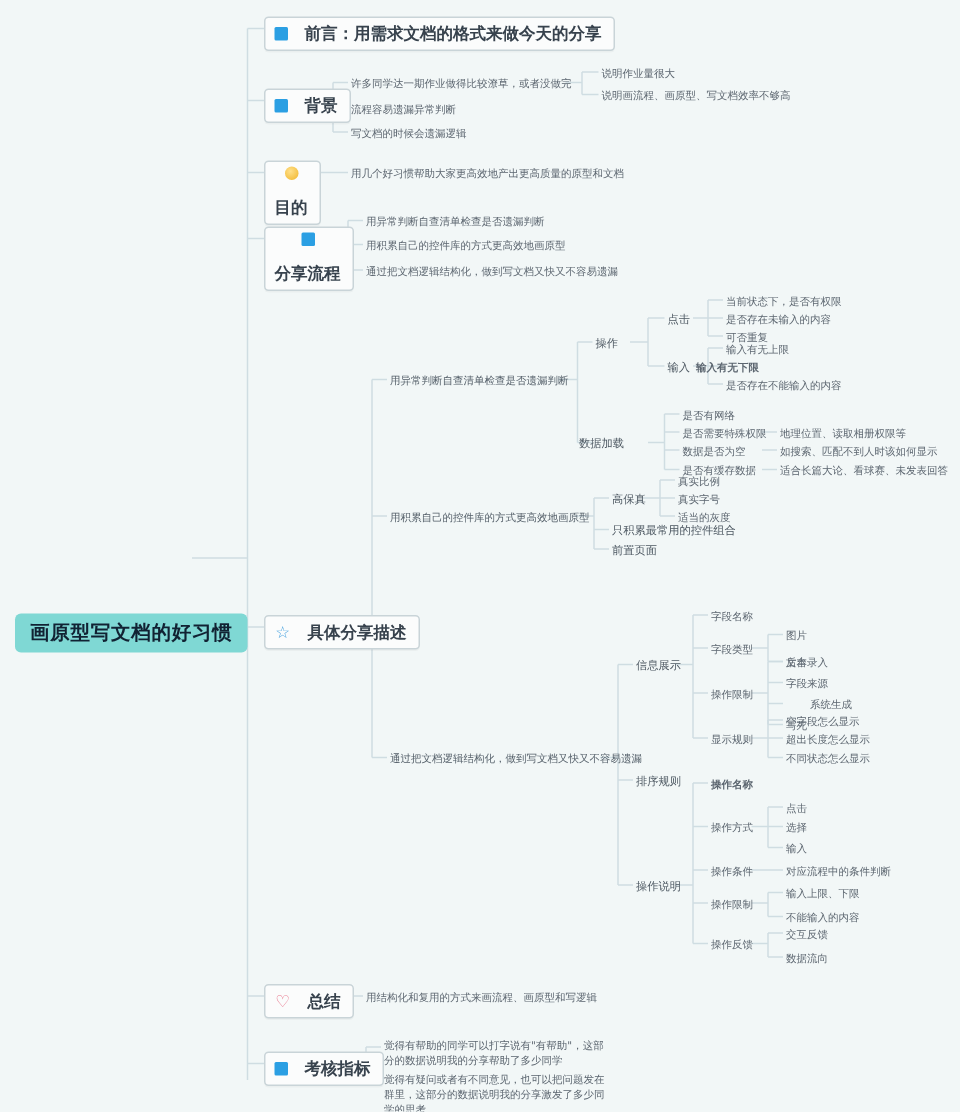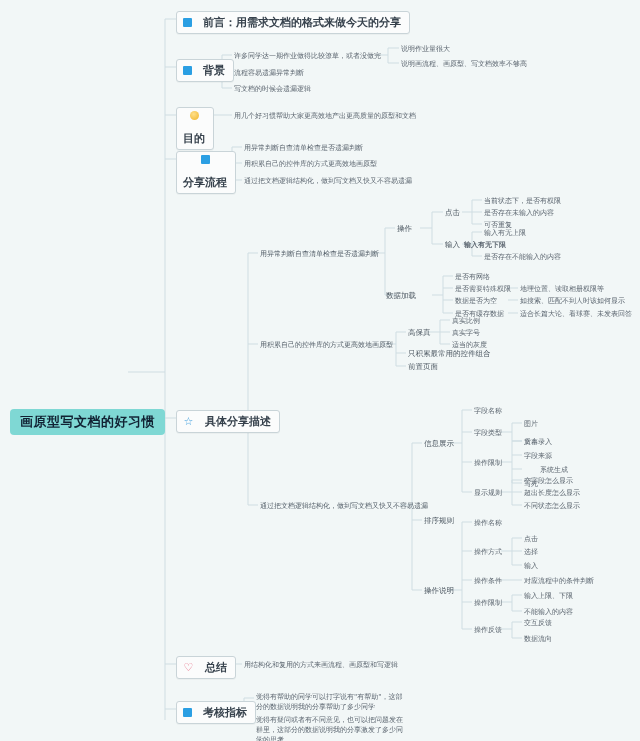--- a/index.html
+++ b/index.html
@@ -281,21 +281,21 @@
 <div class="node t" style="left:524px;top:465px;margin-left:16px;">系统生成</div>
 <div class="node t" style="left:524px;top:479px;">写死</div>
 <div class="node t" style="left:474px;top:488px;">显示规则</div>
 <div class="node t" style="left:524px;top:476px;">空字段怎么显示</div>
 <div class="node t" style="left:524px;top:488px;">超出长度怎么显示</div>
 <div class="node t" style="left:524px;top:501px;">不同状态怎么显示</div>
 
 <div class="node t lab" style="left:424px;top:516px;">排序规则</div>
 
 <div class="node t lab" style="left:424px;top:586px;">操作说明</div>
-<div class="node t" style="left:474px;top:518px;">操作名称</div>
+<div class="node t" style="left:474px;top:518px;font-weight:bold;">操作名称</div>
 <div class="node t" style="left:474px;top:547px;">操作方式</div>
 <div class="node t" style="left:524px;top:534px;">点击</div>
 <div class="node t" style="left:524px;top:547px;">选择</div>
 <div class="node t" style="left:524px;top:561px;">输入</div>
 <div class="node t" style="left:474px;top:576px;">操作条件</div>
 <div class="node t" style="left:524px;top:576px;">对应流程中的条件判断</div>
 <div class="node t" style="left:474px;top:598px;">操作限制</div>
 <div class="node t" style="left:524px;top:591px;">输入上限、下限</div>
 <div class="node t" style="left:524px;top:607px;">不能输入的内容</div>
 <div class="node t" style="left:474px;top:625px;">操作反馈</div>

